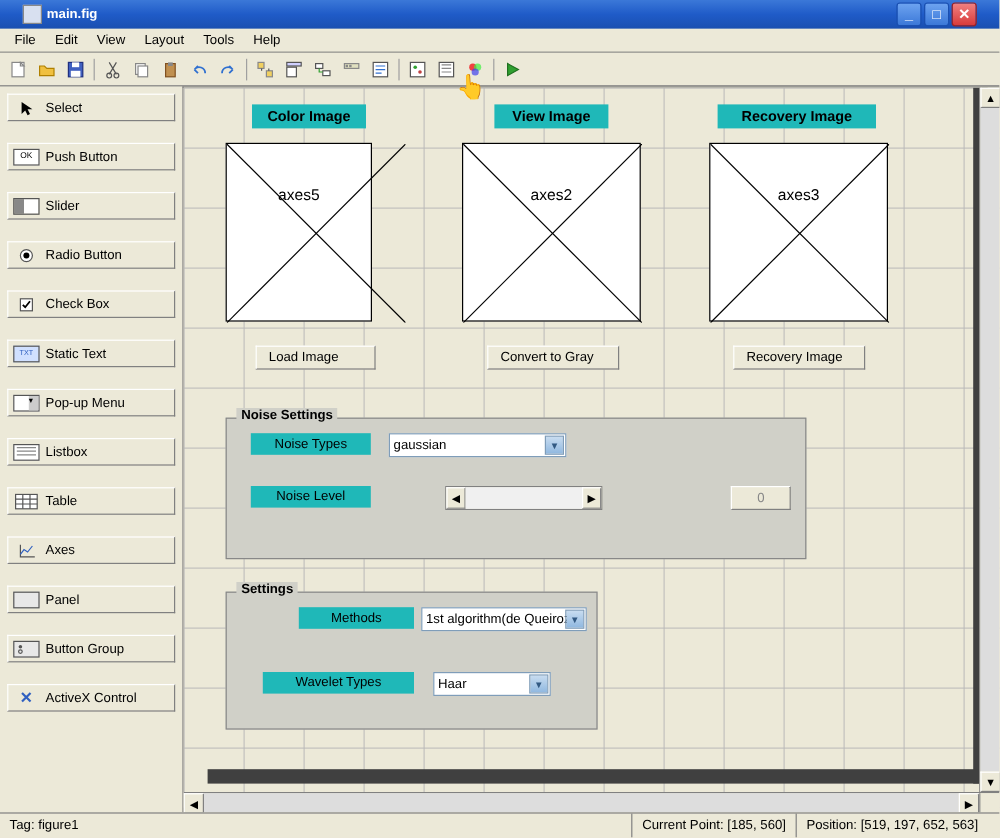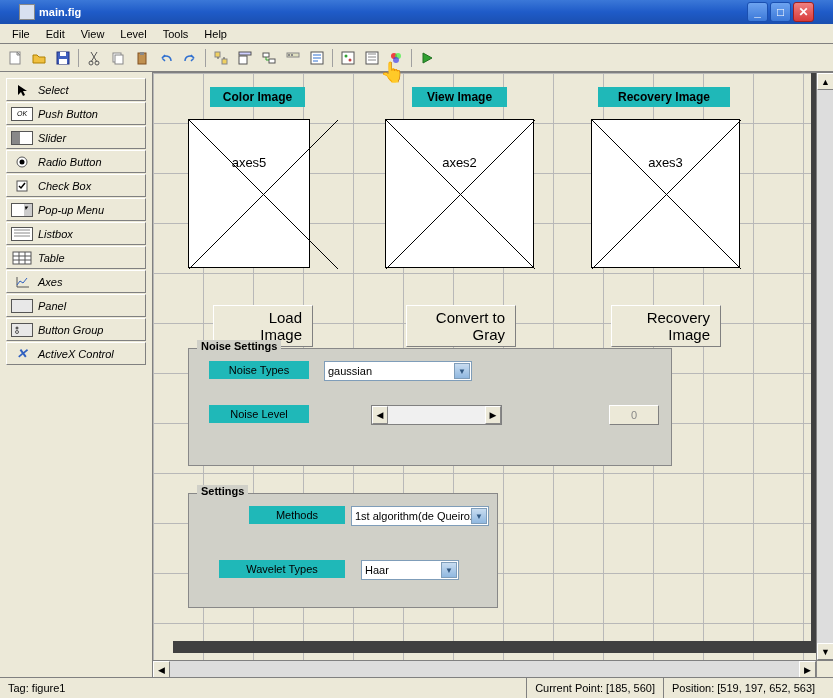--- a/index.html
+++ b/index.html
@@ -86,22 +86,21 @@
   .workarea {
     display: flex;
     height: 605px;
     background: #ece9d8;
   }
   .component-palette {
     width: 152px;
     padding: 6px;
     display: flex;
     flex-direction: column;
-    gap: 1px;
-    font-style: italic;
+    gap: 18px;
   }
   .palette-item {
     height: 23px;
     background: #ece9d8;
     border: 1px solid #808080;
     border-top-color: #fff;
     border-left-color: #fff;
     display: flex;
     align-items: center;
     padding: 0 4px;
@@ -202,24 +201,23 @@
     left: 50%; top: 24%;
     transform: translateX(-50%);
     font-size: 13px;
   }
   .gui-button {
     background: #ece9d8;
     border: 1px solid #808080;
     border-top-color: #fff;
     border-left-color: #fff;
     padding: 3px 10px;
-    font-size: 15px;
-    cursor: pointer;
-    text-align: right;
-    margin-top: 17px;
+    font-size: 11px;
+    cursor: pointer;
+    text-align: left;
   }
   .panel-box {
     position: absolute;
     background: #d0d0c8;
     border: 1px solid #888;
   }
   .panel-box .legend {
     position: absolute;
     top: -9px; left: 8px;
     background: #d0d0c8;
@@ -304,21 +302,21 @@
     <div class="winbtn">_</div>
     <div class="winbtn">□</div>
     <div class="winbtn close">✕</div>
   </div>
 </div>
 
 <div class="menubar">
   <span>File</span>
   <span>Edit</span>
   <span>View</span>
-  <span>Level</span>
+  <span>Layout</span>
   <span>Tools</span>
   <span>Help</span>
 </div>
 
 <div class="toolbar">
   <div class="toolbtn">
       <svg width="16" height="16">
         <rect x="3" y="2" width="10" height="12" fill="#fff" stroke="#888"></rect>
         <path d="M10 2l3 3h-3z" fill="#ddd" stroke="#888"></path>
       </svg>
@@ -458,20 +456,24 @@
         <span>Radio Button</span>
       </div>
     <div class="palette-item">
         <span class="picon">
           <svg width="14" height="14">
             <rect x="2" y="2" width="10" height="10" fill="#fff" stroke="#555"></rect>
             <path d="M4 7l2 2 4-5" fill="none" stroke="#000" stroke-width="1.5"></path>
           </svg>
         </span>
         <span>Check Box</span>
+      </div>
+    <div class="palette-item">
+        <span class="picon" style="border:1px solid #555;font-size:6px;background:#d0e0ff;color:#3060c0">TXT</span>
+        <span>Static Text</span>
       </div>
     <div class="palette-item">
         <span class="picon" style="border:1px solid #555;background:#fff;position:relative">
           <span style="position:absolute;right:0;top:0;bottom:0;width:8px;background:#ccc;font-size:7px">▾</span>
         </span>
         <span>Pop-up Menu</span>
       </div>
     <div class="palette-item">
         <span class="picon" style="border:1px solid #555;background:#fff">
           <svg width="20" height="12">

